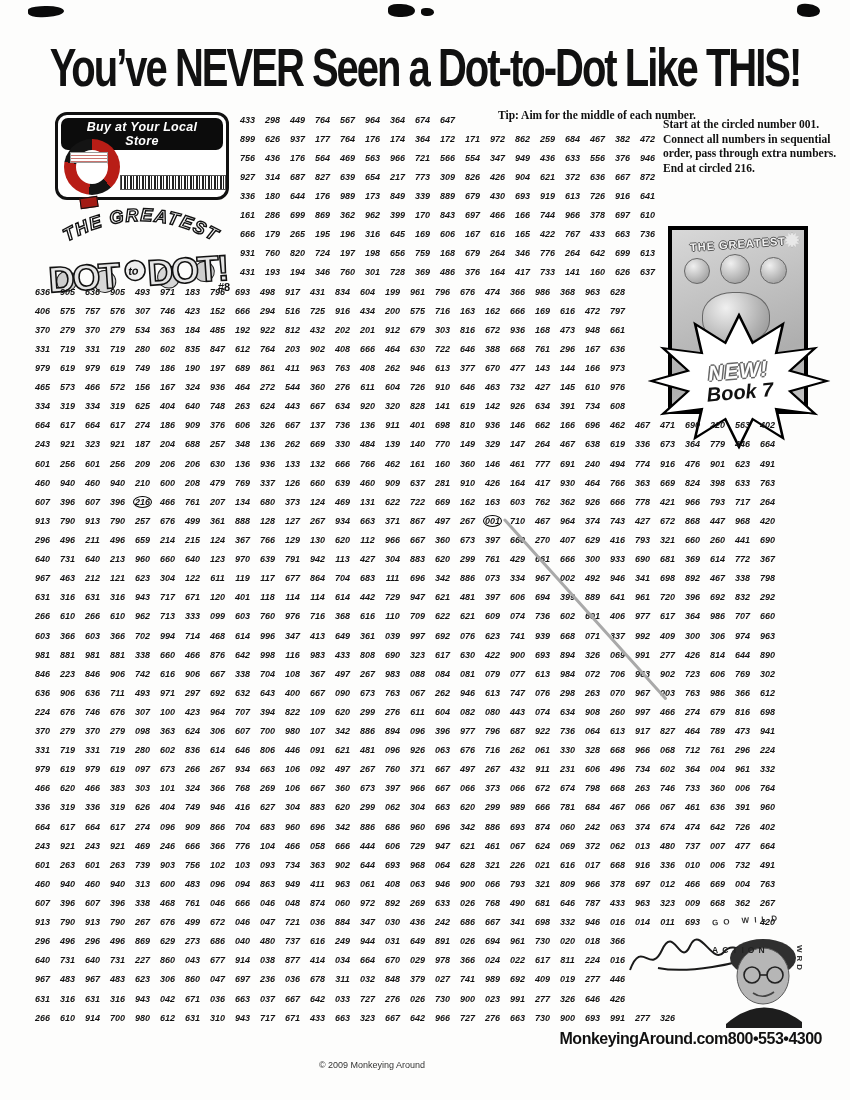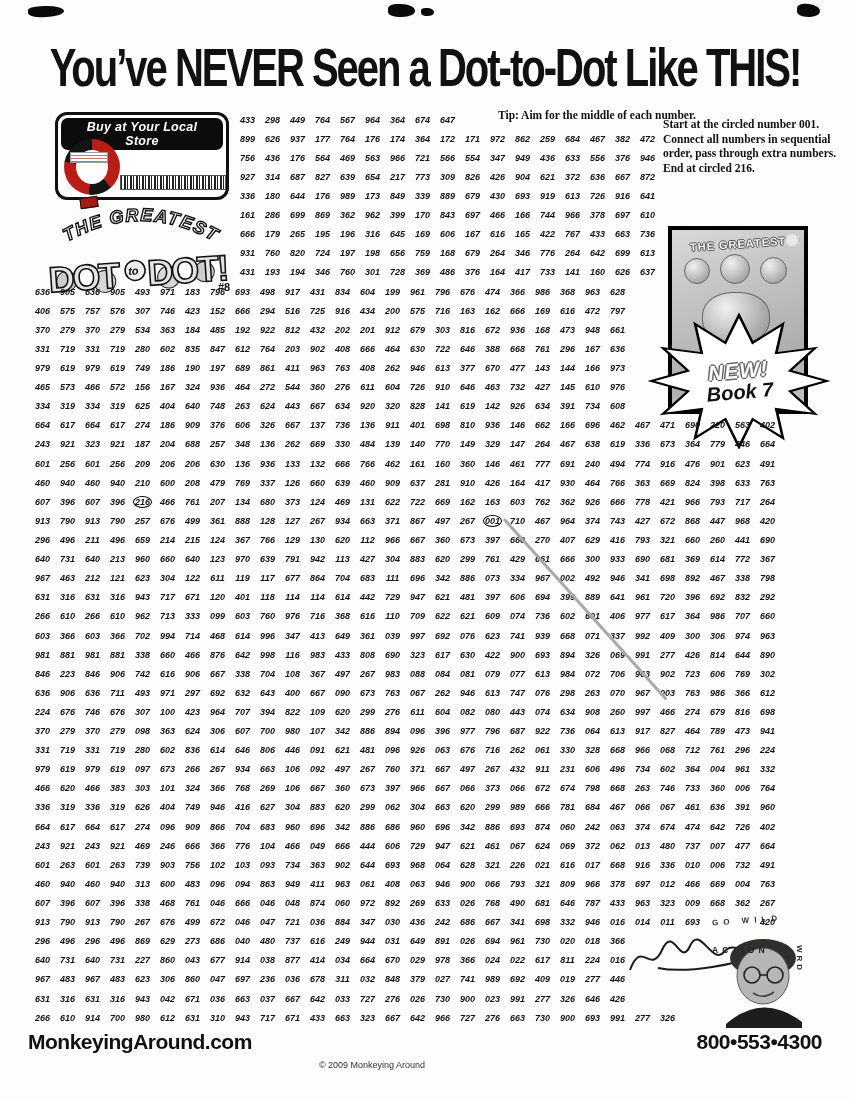--- a/index.html
+++ b/index.html
@@ -71,22 +71,22 @@
   #pencil-line { position:absolute; left:505px; top:518px; width:243px; height:2.5px; background:#a9a9a9;
                  transform:rotate(48deg); transform-origin:0 0; border-radius:2px; }
 
   
   #signature { position:absolute; left:628px; top:918px; width:200px; height:110px; }
   #stamp-top { position:absolute; left:712px; top:916px; font-size:8px; font-weight:700; letter-spacing:5px; color:#333; transform:rotate(-4deg); }
   #stamp-side { position:absolute; left:795px; top:945px; font-size:8px; font-weight:700; color:#333; writing-mode:vertical-rl; letter-spacing:3px; }
   #stamp-bottom { position:absolute; left:712px; top:945px; font-size:8.5px; font-weight:900; letter-spacing:4px; color:#222; }
 
   
-  #footer { position:absolute; left:28px; top:1030px; width:794px; display:flex; justify-content:space-between;
-            font-weight:900; font-size:21px; letter-spacing:-0.5px; }
+  #footer { position:absolute; left:28px; top:1030px; width:794px; display:flex; justify-content:flex-end;
+            font-weight:900; font-size:16px; letter-spacing:-0.5px; }
   #copyright { position:absolute; left:0; top:1060px; width:744px; text-align:center; font-size:9px; color:#333; }
 </style>
 </head>
 <body>
 
 <div class="scan-mark" id="mark1"></div>
 <div class="scan-mark" id="mark2"></div>
 <div class="scan-mark" id="mark3"></div>
 <div class="scan-mark" id="mark4"></div>
 
@@ -1200,21 +1200,21 @@
       <span class="cell"><span>921</span></span>
       <span class="cell"><span>243</span></span>
       <span class="cell"><span>921</span></span>
       <span class="cell"><span>469</span></span>
       <span class="cell"><span>246</span></span>
       <span class="cell"><span>666</span></span>
       <span class="cell"><span>366</span></span>
       <span class="cell"><span>776</span></span>
       <span class="cell"><span>104</span></span>
       <span class="cell"><span>466</span></span>
-      <span class="cell"><span>049</span></span>
+      <span class="cell"><span>058</span></span>
       <span class="cell"><span>666</span></span>
       <span class="cell"><span>444</span></span>
       <span class="cell"><span>606</span></span>
       <span class="cell"><span>729</span></span>
       <span class="cell"><span>947</span></span>
       <span class="cell"><span>621</span></span>
       <span class="cell"><span>461</span></span>
       <span class="cell"><span>067</span></span>
       <span class="cell"><span>624</span></span>
       <span class="cell"><span>069</span></span>

